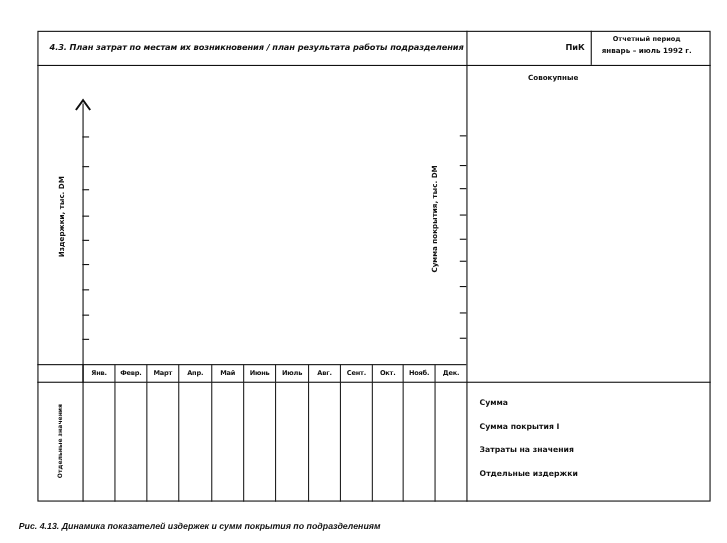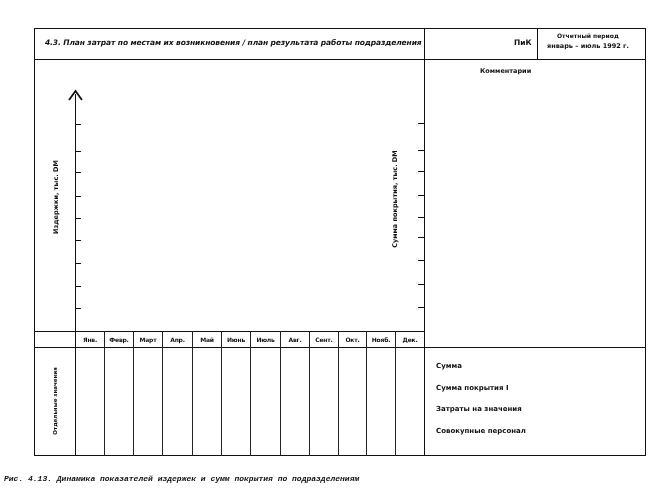--- a/index.html
+++ b/index.html
@@ -12,38 +12,38 @@
     .hline { position: absolute; height: 0; border-top: 1.5px solid #111; }
     .vline { position: absolute; width: 0; border-left: 1.5px solid #111; }
     .thin-v { position: absolute; width: 0; border-left: 1px solid #222; }
     .title { font-size: 7.5px; font-weight: bold; letter-spacing: -0.1px; white-space: nowrap; }
     .cell-text { font-size: 7px; font-weight: bold; white-space: nowrap; margin-left: 44px; }
     .month { position: absolute; top: 332px; height: 15px; font-size: 6px; font-weight: bold; display: flex; align-items: center; justify-content: center; white-space: nowrap; letter-spacing: -0.2px; }
     .tick-l { position: absolute; left: 75px; width: 6px; border-top: 1.5px solid #111; }
     .tick-r { position: absolute; left: 418px; width: 6px; border-top: 1.5px solid #111; }
     .rot { position: absolute; transform: rotate(-90deg); transform-origin: center center; font-size: 6.5px; font-weight: bold; white-space: nowrap; }
     .legend-item { position: absolute; left: 436px; font-size: 7px; font-weight: bold; white-space: nowrap; }
-    .caption { position: absolute; left: 4px; top: 474px; font-family: Liberation Mono, monospace; font-size: 8px; font-style: italic; font-weight: bold; white-space: nowrap; }
+    .caption { position: absolute; left: 17px; top: 474px; font-family: Liberation Sans, sans-serif; font-size: 8px; font-style: italic; font-weight: bold; white-space: nowrap; }
   </style>
 </head>
 <body>
 
 <div class="frame"></div>
 
 <div class="hline" style="left:34px; top:59px; width:612px;"></div>
 
 <div class="vline" style="left:424px; top:28px; height:428px;"></div>
 <div class="vline" style="left:537px; top:28px; height:31px;"></div>
 
 <div class="abs title" style="left:45px; top:38px;font-style:italic;">4.3. План затрат по местам их возникновения / план результата работы подразделения</div>
 <div class="abs cell-text" style="left:470px; top:38px; font-size:7.5px;">ПиК</div>
 <div class="abs" style="left:557px; top:32px; font-size:6px; font-weight:bold; white-space:nowrap;">Отчетный период</div>
 <div class="abs" style="left:547px; top:42px; font-size:6.5px; font-weight:bold; white-space:nowrap;">январь – июль 1992 г.</div>
 
-<div class="abs cell-text" style="left:436px; top:67px; font-size:6.5px;">Комментарии</div>
+<div class="abs cell-text" style="left:436px; top:67px; font-size:6.5px;">Совокупные</div>
 
 <div class="vline" style="left:75px; top:94px; height:254px;"></div>
 <svg class="abs" style="left:68px; top:89px;" width="15" height="12" viewBox="0 0 15 12">
   <polyline points="1,11 7.5,2 14,11" fill="none" stroke="#111" stroke-width="1.8"></polyline>
 </svg>
 <div class="tick-l" style="top:124px;"></div>
 <div class="tick-l" style="top:151px;"></div>
 <div class="tick-l" style="top:172px;"></div>
 <div class="tick-l" style="top:196px;"></div>
 <div class="tick-l" style="top:218px;"></div>
@@ -93,15 +93,15 @@
 <div class="month" style="left:310px; width:28px;">Сент.</div>
 <div class="month" style="left:339px; width:27px;">Окт.</div>
 <div class="month" style="left:367px; width:28px;">Нояб.</div>
 <div class="month" style="left:396px; width:28px;">Дек.</div>
 
 <div class="rot" style="left:14px; top:398px; width:82px; text-align:center; font-size:5.5px;">Отдельные значения</div>
 
 <div class="legend-item" style="top:362px;">Сумма</div>
 <div class="legend-item" style="top:384px;">Сумма покрытия I</div>
 <div class="legend-item" style="top:405px;">Затраты на значения</div>
-<div class="legend-item" style="top:427px;">Совокупные персонал</div>
+<div class="legend-item" style="top:427px;">Отдельные издержки</div>
 
 <div class="caption">Рис. 4.13. Динамика показателей издержек и сумм покрытия по подразделениям</div>
 
 </body></html>

